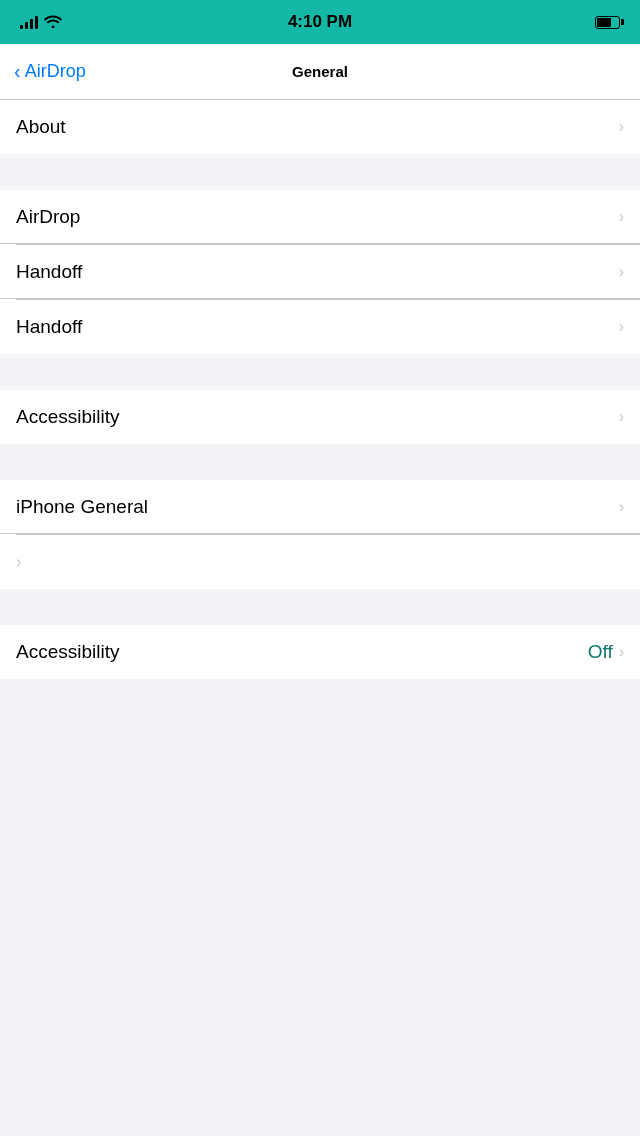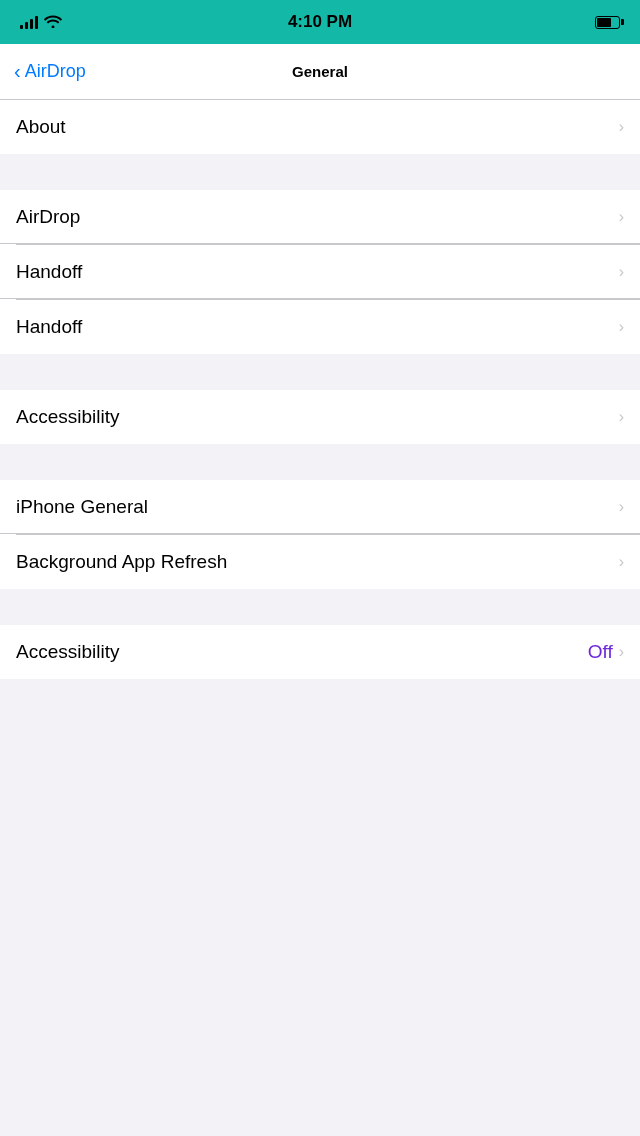--- a/index.html
+++ b/index.html
@@ -165,21 +165,21 @@
 
     .item-right {
       display: flex;
       align-items: center;
       gap: 6px;
       color: #8e8e93;
     }
 
     .item-value {
       font-size: 19px;
-      color: #6d28d9;
+      color: #0f766e;
     }
 
     .chevron-icon {
       font-size: 16px;
       color: #c7c7cc;
       font-weight: 500;
     }
 
     
     .separator {
@@ -273,21 +273,20 @@
 
 <div class="list-section">
   <div class="list-item">
     <span class="item-label">iPhone General</span>
     <div class="item-right">
       <span class="chevron-icon">›</span>
     </div>
   </div>
   <div class="separator"></div>
   <div class="list-item">
-    <span class="item-label">Background App Refresh</span>
     <div class="item-right">
       <span class="chevron-icon">›</span>
     </div>
   </div>
 </div>
 
 <div class="section-gap"></div>
 
 <div class="list-section">
   <div class="list-item">

